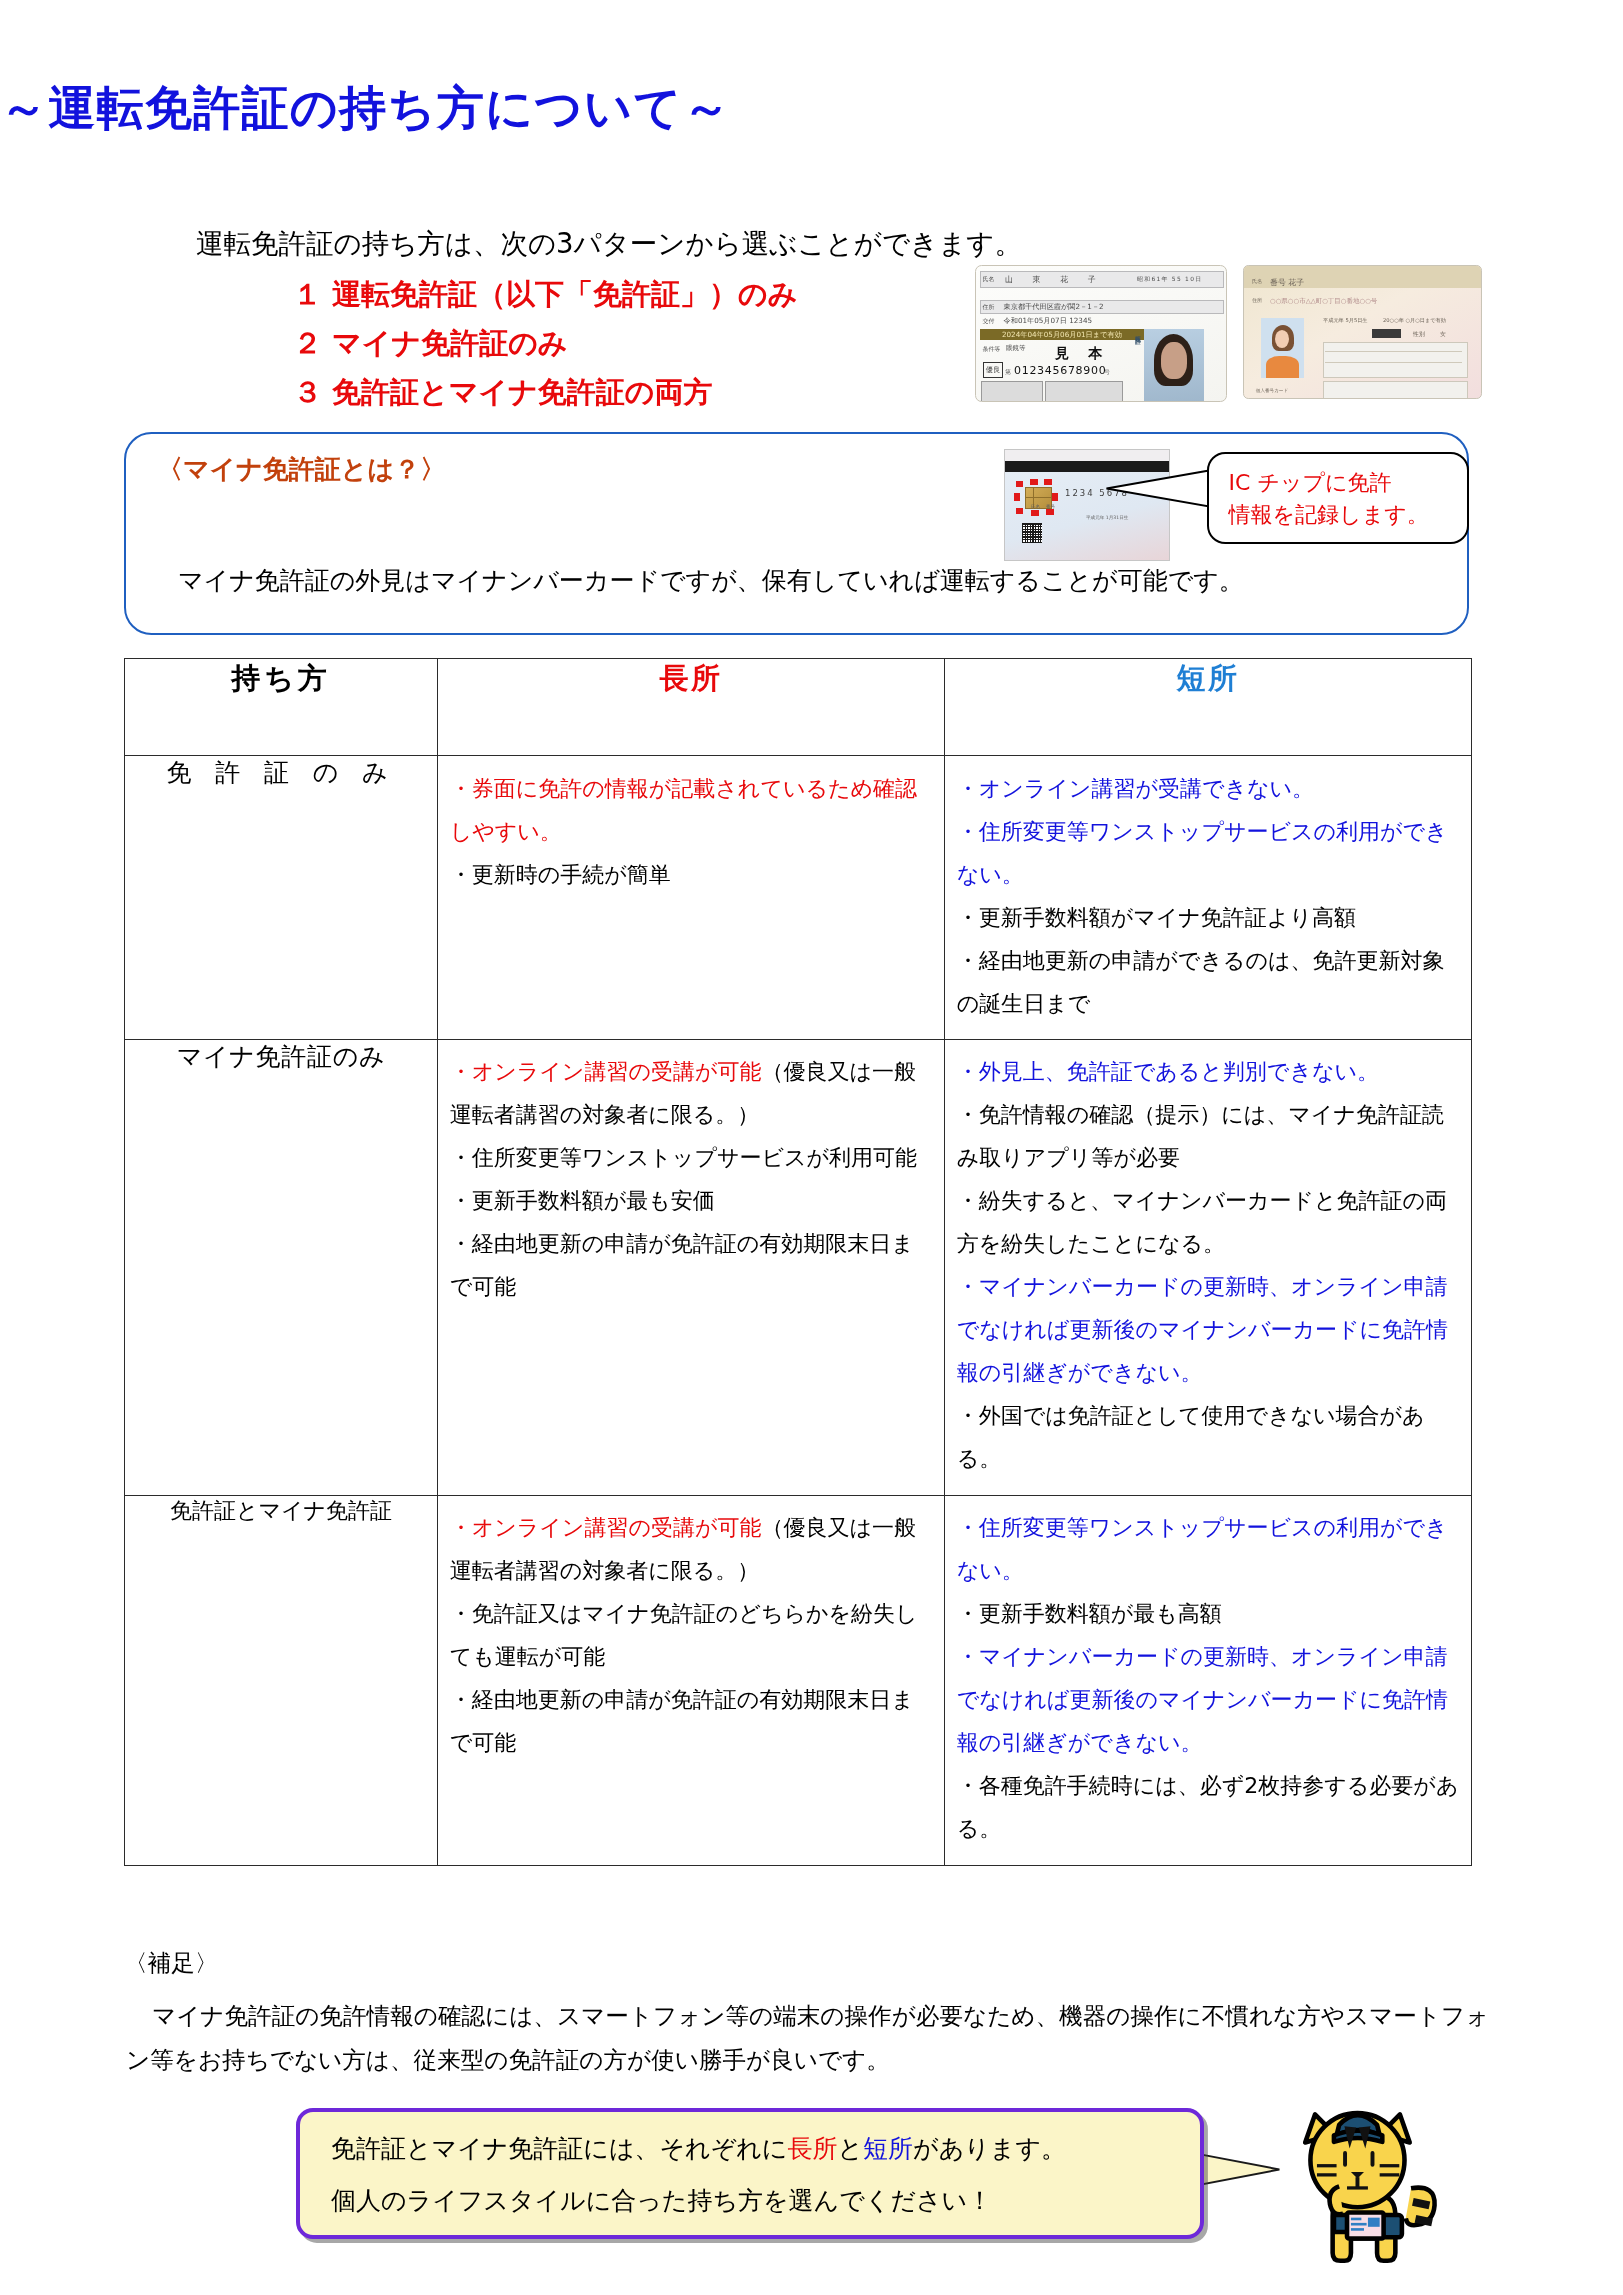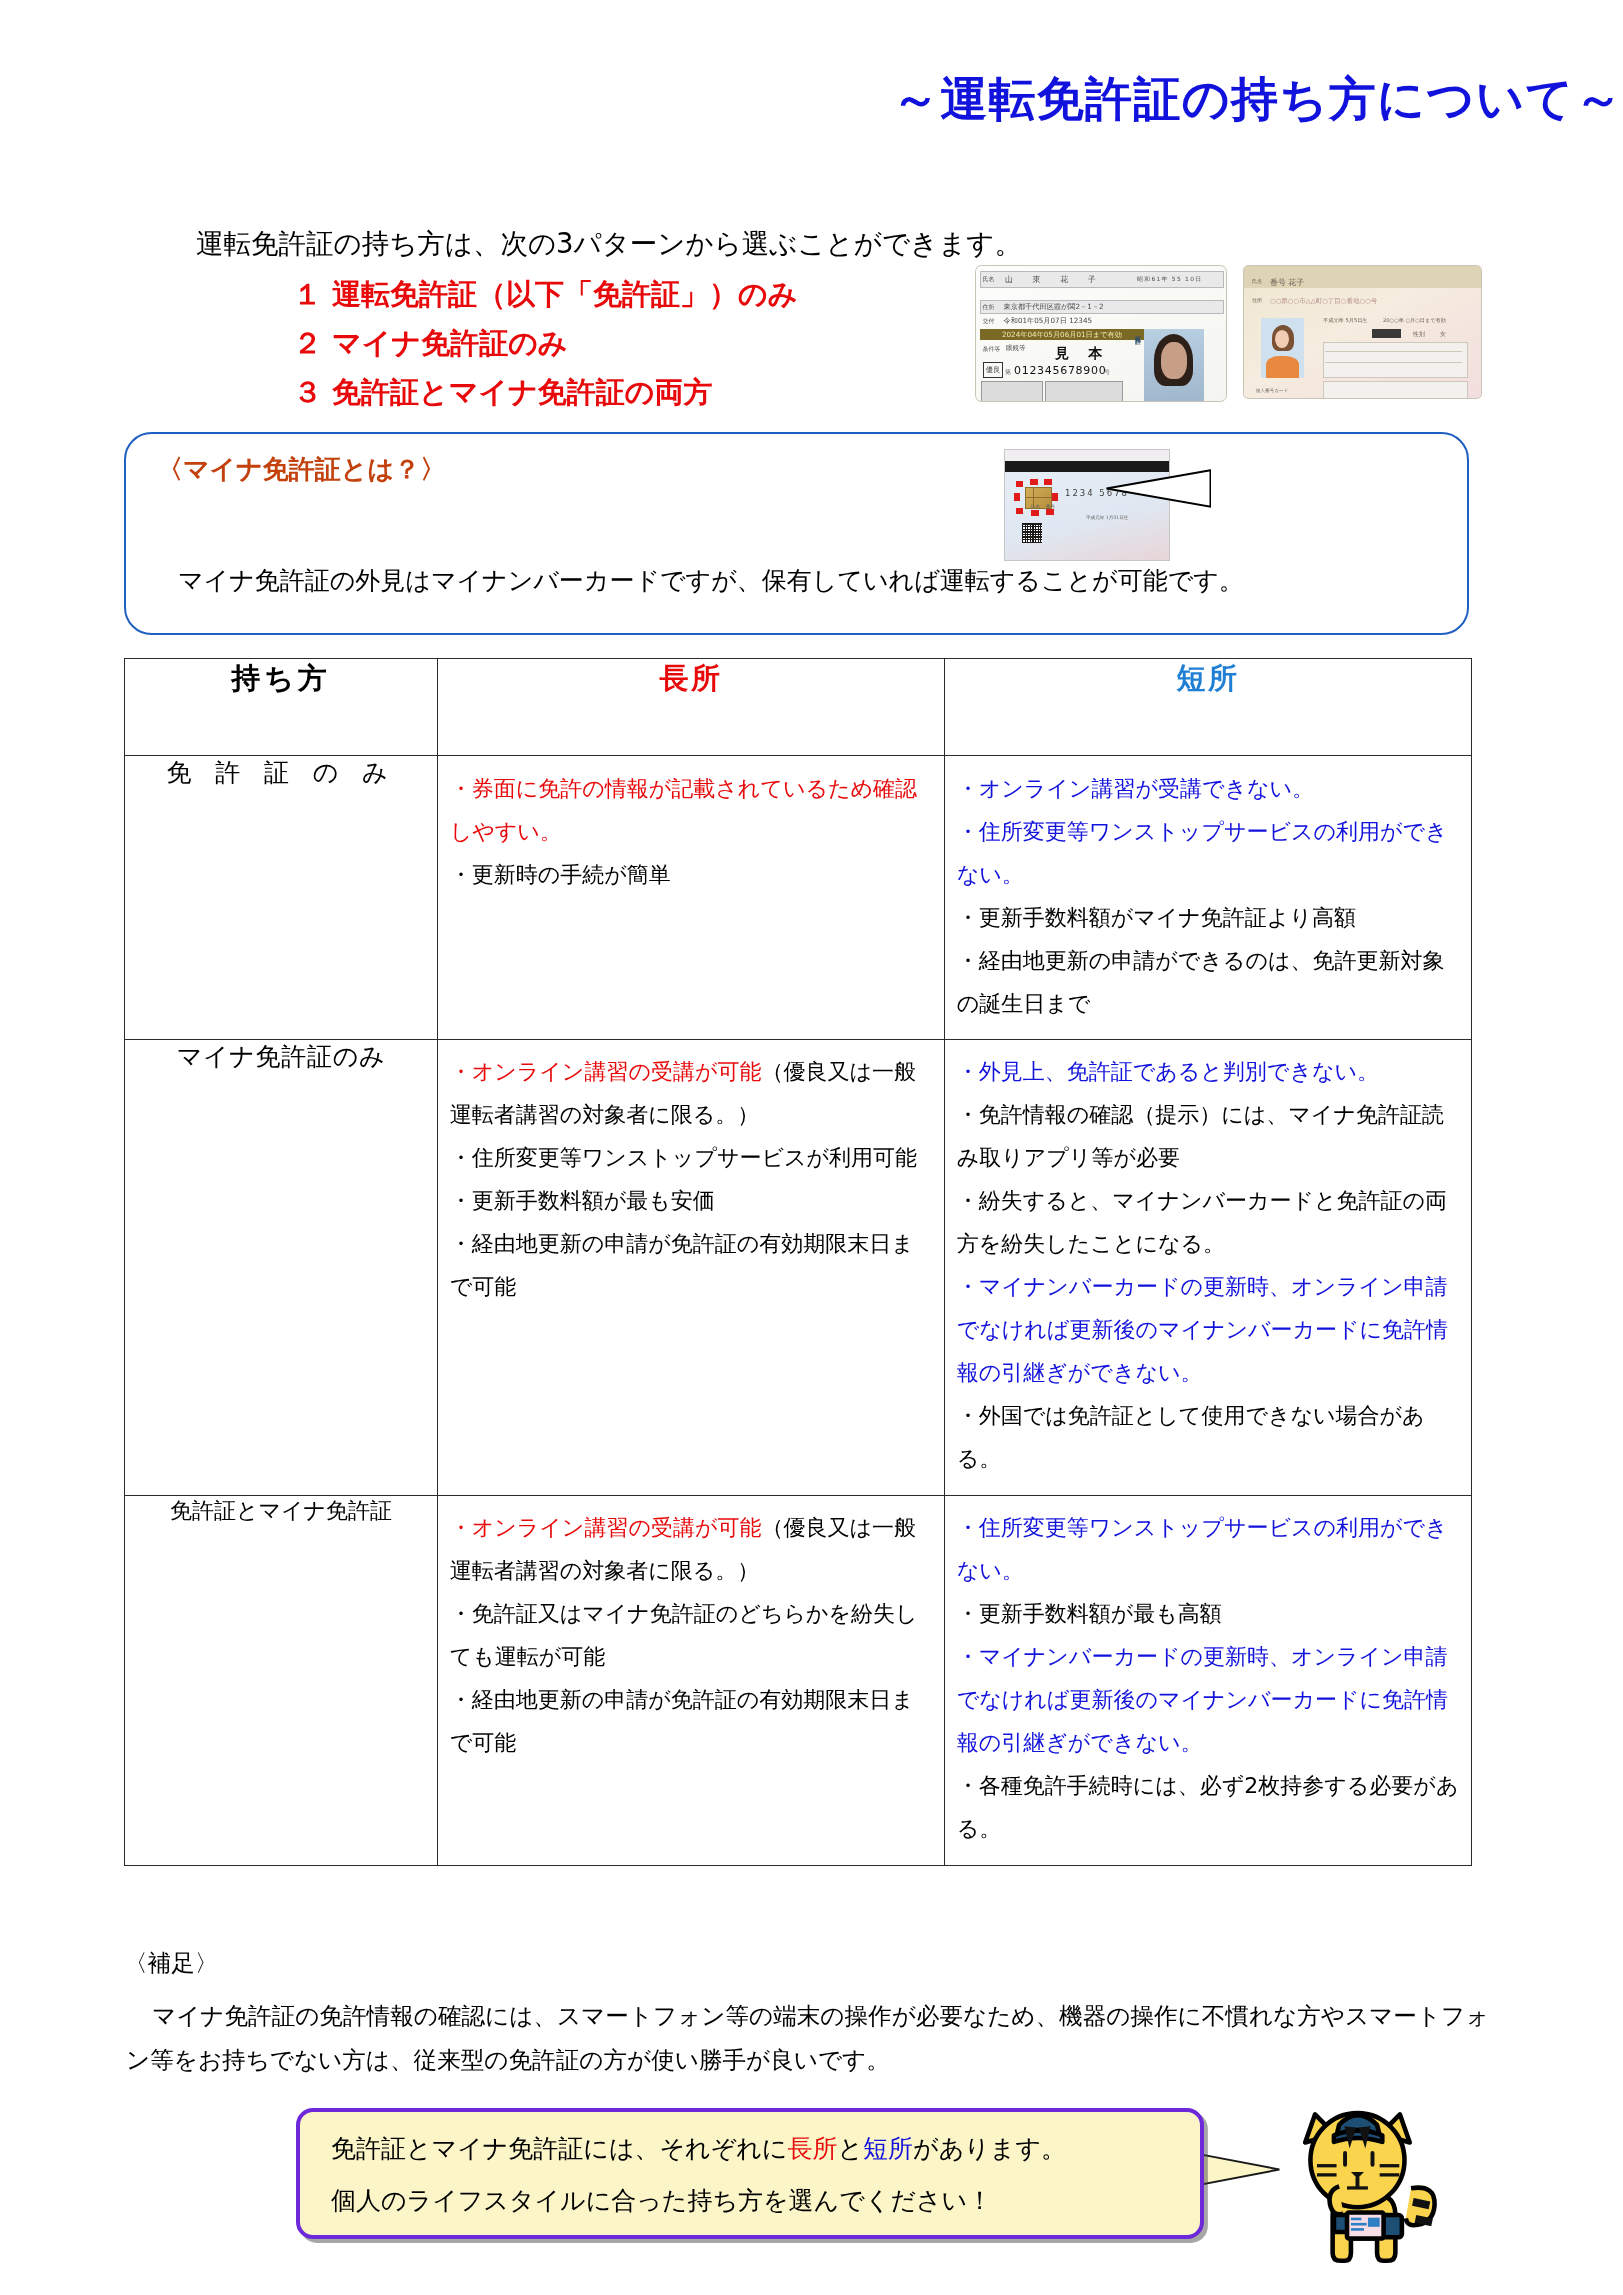--- a/index.html
+++ b/index.html
@@ -16,24 +16,24 @@
     width: 1623px;
     height: 2295px;
     background: #ffffff;
     overflow: hidden;
     box-sizing: border-box;
   }
 
   
   .title {
     position: absolute;
-    top: 68px;
+    top: 77px;
     left: 0;
     width: 1623px;
-    text-align: right;
+    text-align: left;
     color: #1212dd;
     font-size: 47px;
     font-weight: bold;
     letter-spacing: 1.3px;
     white-space: nowrap;
   }
 
   
   .intro-lead {
     position: absolute;
@@ -422,20 +422,24 @@
     <div class="chip-sm" style="left:26px;top:54px;">氏名</div>
     <div class="chip-sm" style="left:41px;top:54px;">番号</div>
     <div class="chip-sm" style="left:81px;top:65px;">平成元年 1月31日生</div>
     <div class="chip-qr"></div>
   </div>
 
   <svg class="callout-tail" viewBox="0 0 160 60">
     <polygon points="160,2 0,30 160,58" fill="#ffffff" stroke="#000000" stroke-width="3"></polygon>
   </svg>
 
+  <div class="callout">
+    <div class="callout-text">IC チップに免許</div>
+    <div class="callout-text" style="top:43px;">情報を記録します。</div>
+  </div>
 
   <table class="tbl">
     <colgroup>
       <col class="c-way">
         <col class="c-pro">
         <col class="c-con">
     </colgroup>
     <thead>
       <tr>
         <th class="thead-cell th-way">持ち方</th>

